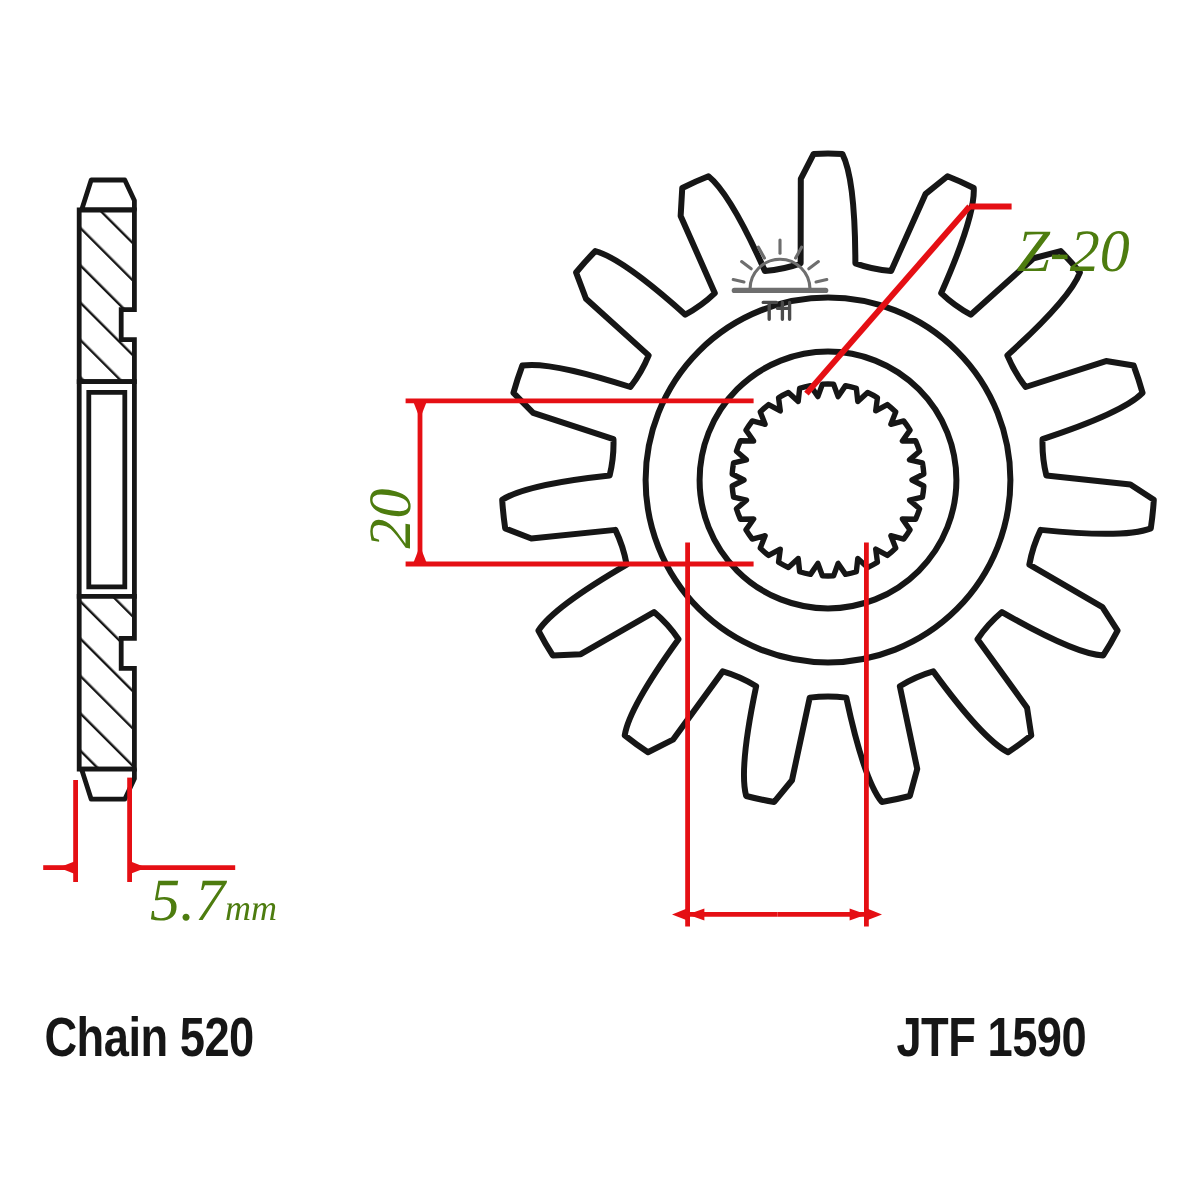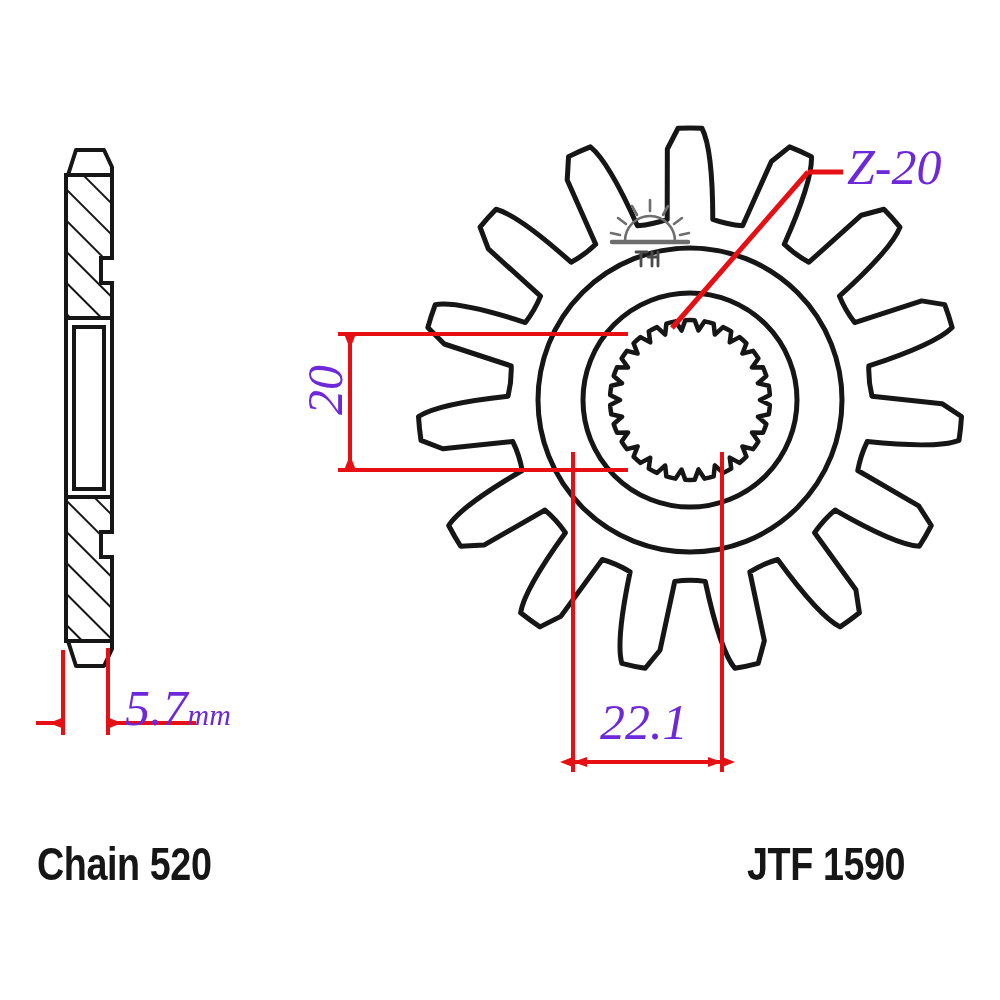--- a/index.html
+++ b/index.html
@@ -28,24 +28,25 @@
     width: 1000px;
     height: 1000px;
     display: block;
   }
   .label {
     position: absolute;
     white-space: nowrap;
     line-height: 1;
   }
   .dim-text {
-    color: #6d28d9;
+    color: #4d7c0f;
     font-family: "Liberation Serif", "DejaVu Serif", serif;
     font-style: italic;
     font-weight: 400;
+    margin-top: 42px;
   }
   #label-57 {
     left: 125px;
     top: 683px;
     font-size: 50px;
   }
   #label-57 .unit {
     font-size: 30px;
     font-style: italic;
   }
@@ -177,21 +178,20 @@
     </g>
 
   </svg>
 
   <div class="label dim-text" id="label-57">
     <span>5.7</span><span class="unit">mm</span>
   </div>
 
   <div class="label dim-text" id="label-20">20</div>
 
-  <div class="label dim-text" id="label-221">22.1</div>
 
   <div class="label dim-text" id="label-z20">Z-20</div>
 
   <div class="label part-text" id="label-chain">Chain 520</div>
 
   <div class="label part-text" id="label-code">JTF 1590</div>
 
 </div>
 
 </body></html>

